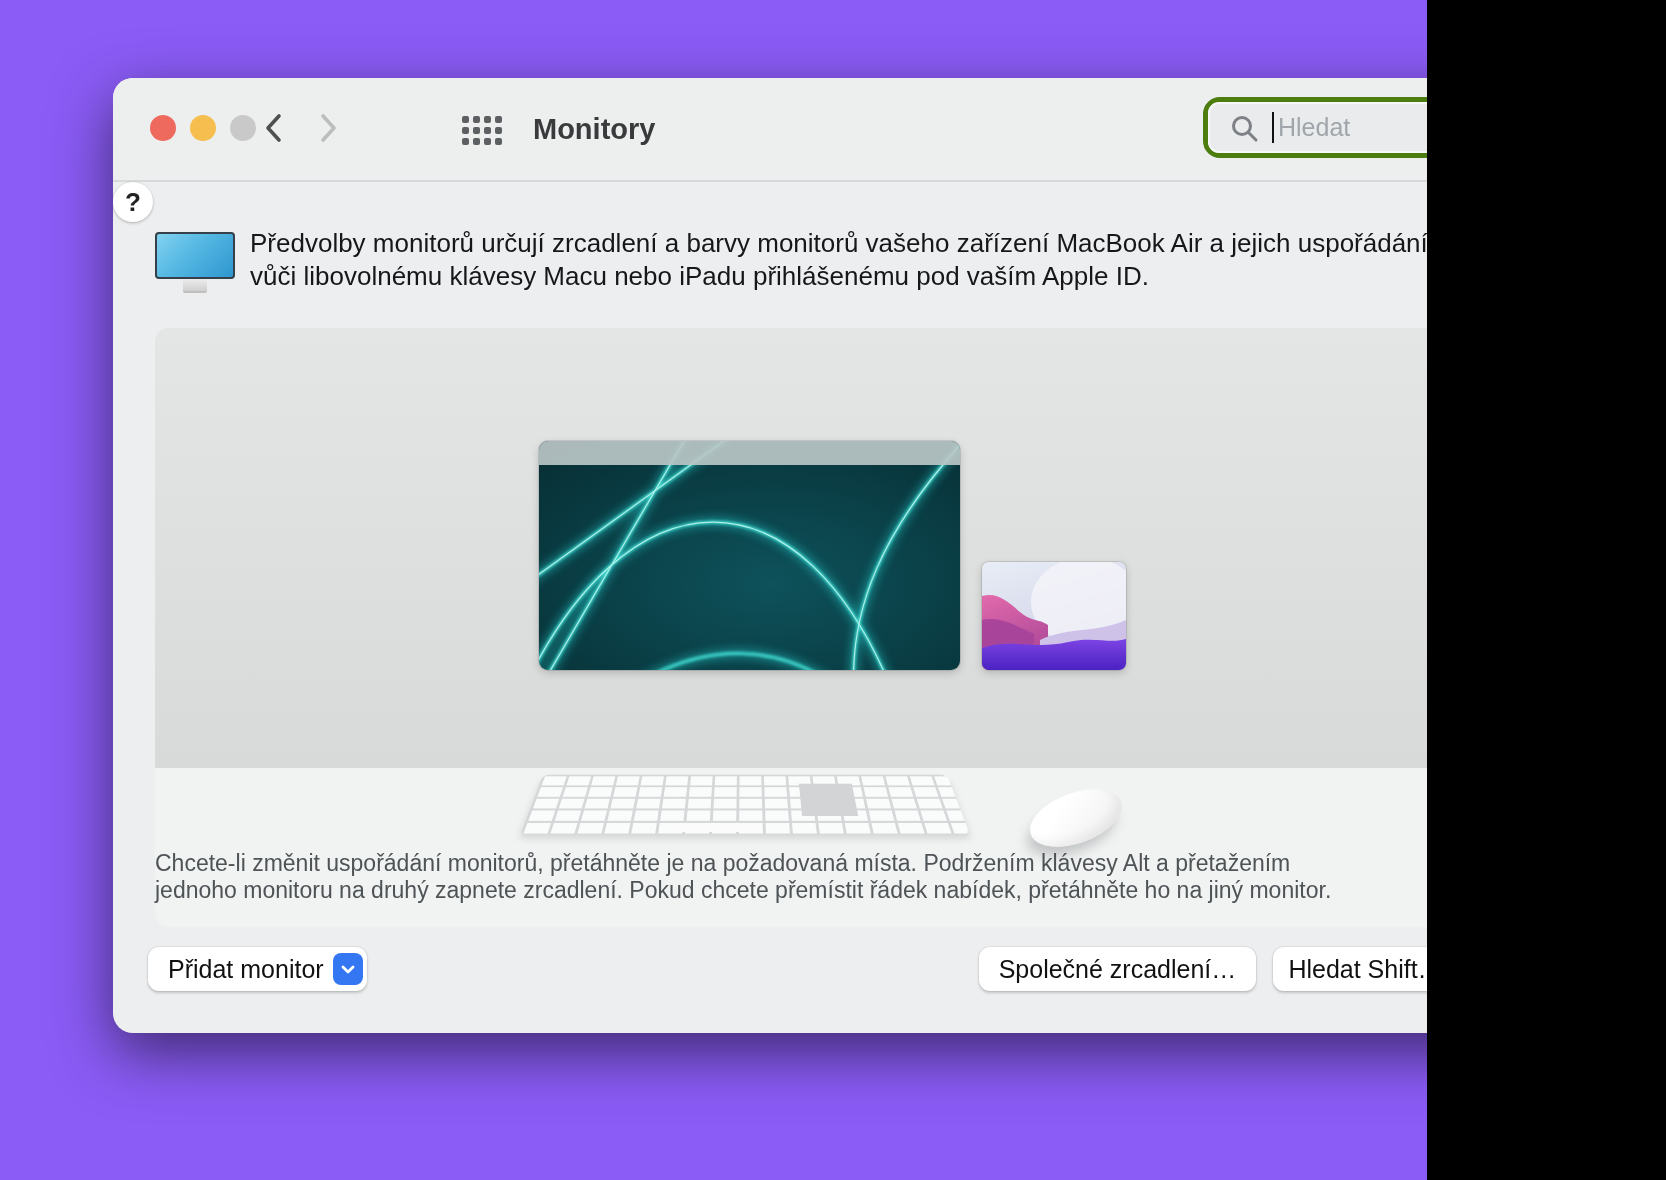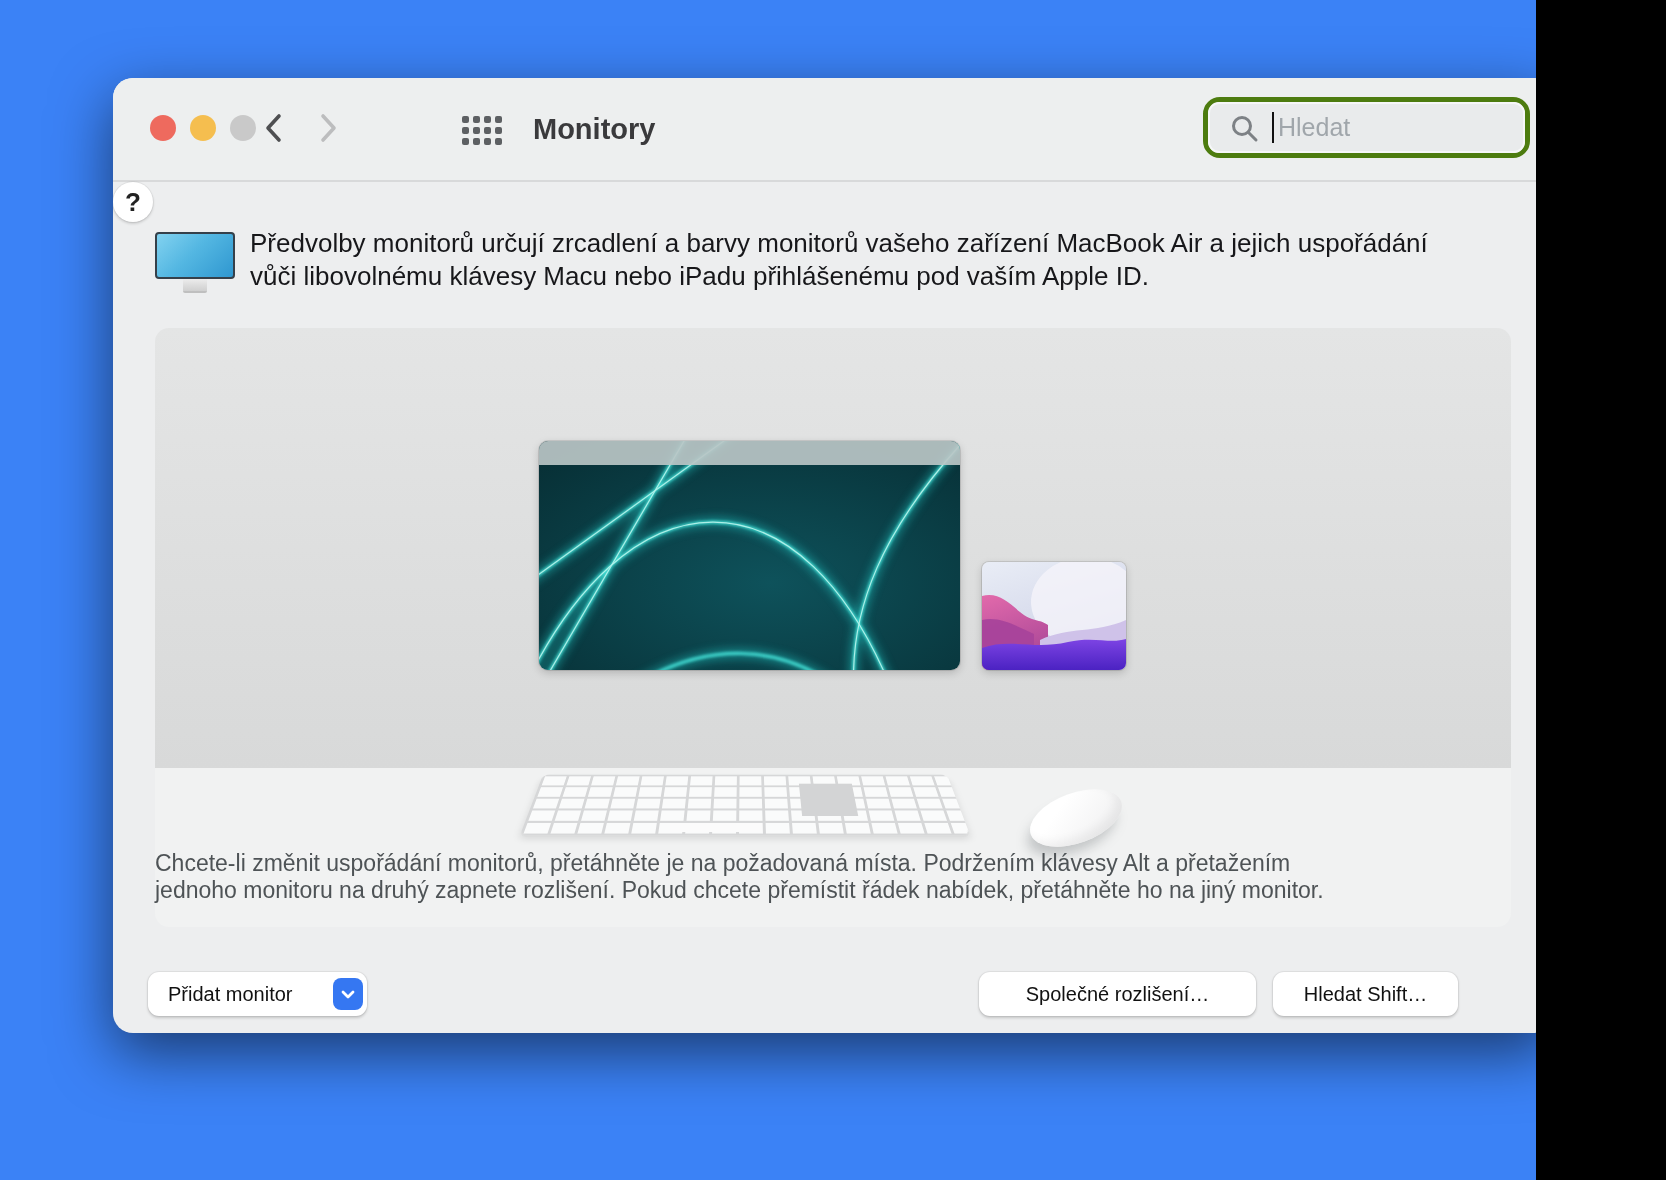--- a/index.html
+++ b/index.html
@@ -1,16 +1,16 @@
 <!DOCTYPE html>
 <html><head>
 <meta charset="utf-8">
 <style>
   html,body{margin:0;padding:0;background:#000;}
-  .stage{position:relative;width:1536px;height:1180px;background:#3b82f6;overflow:hidden;
+  .stage{position:relative;width:1427px;height:1180px;background:#8b5cf6;overflow:hidden;
          font-family:"Liberation Sans",sans-serif;}
   .window{position:absolute;left:113px;top:78px;width:1440px;height:955px;background:#edeeef;
           border-radius:20px;overflow:hidden;box-shadow:0 20px 60px rgba(0,0,0,.55);}
   
   .toolbar{position:absolute;left:0;top:0;width:100%;height:102px;background:#edefef;
            border-bottom:2px solid #d8d9da;}
   .light{position:absolute;top:37px;width:26px;height:26px;border-radius:50%;}
   .light.red{left:37px;background:#EE6A5E;}
   .light.yellow{left:77px;background:#F5BE4F;}
   .light.gray{left:117px;background:#C9C9C9;}
@@ -56,22 +56,22 @@
                        repeating-linear-gradient(to bottom,#d6d7d8 0 3px,transparent 3px 18px);
       box-shadow:0 3px 0 #dcdddd,0 6px 8px rgba(0,0,0,.10);}
   .kb .numpad{position:absolute;left:63%;top:16%;width:13%;height:55%;background:#d3d4d5;}
   .kb .space{position:absolute;left:33%;bottom:4px;width:21%;height:13px;background:#fbfbfb;}
   .mouse{position:absolute;left:915px;top:611px;width:96px;height:50px;border-radius:50%;
          transform:rotate(-20deg);background:linear-gradient(145deg,#ffffff 30%,#eeeeef);
          box-shadow:-8px 9px 12px -2px rgba(120,125,128,.38), inset -5px -7px 10px rgba(0,0,0,.05);}
   .hint{position:absolute;left:42px;top:668px;width:1356px;font-size:23px;
         line-height:27px;color:#4e5356;}
   
-  .btn{position:absolute;top:790px;height:44px;background:#fff;border:none;border-radius:11px;
-       font-family:"Liberation Sans",sans-serif;font-size:20px;color:#111;
+  .btn{position:absolute;top:765px;height:44px;background:#fff;border:none;border-radius:11px;
+       font-family:"Liberation Sans",sans-serif;font-size:25px;color:#111;
        box-shadow:0 0 0 1px rgba(0,0,0,.045),0 1.5px 3px rgba(0,0,0,.18);}
   .btn-add{left:35px;width:219px;text-align:left;padding-left:20px;}
   .btn-add .dd{position:absolute;right:4px;top:6px;width:30px;height:32px;border-radius:8px;
        background:#3577F2;display:flex;align-items:center;justify-content:center;}
   .btn-settings{left:275px;width:257px;}
   .btn-universal{left:866px;width:277px;}
   .btn-night{left:1160px;width:185px;}
   .btn-help{left:1362px;top:768px;width:40px;height:40px;border-radius:50%;background:#fff;border:none;
        font-size:26px;font-weight:700;color:#222;box-shadow:0 0 0 1px rgba(0,0,0,.045),0 1.5px 3px rgba(0,0,0,.18);
        display:flex;align-items:center;justify-content:center;padding:0;}
@@ -218,29 +218,29 @@
       <div class="kb-wrap">
         <div class="kb">
           <div class="numpad"></div>
           <div class="space"></div>
         </div>
       </div>
       <div class="mouse"></div>
 
       <div class="hint">
         <div>Chcete-li změnit uspořádání monitorů, přetáhněte je na požadovaná místa. Podržením klávesy Alt a přetažením</div>
-        <div>jednoho monitoru na druhý zapnete rozlišení. Pokud chcete přemístit řádek nabídek, přetáhněte ho na jiný monitor.</div>
+        <div>jednoho monitoru na druhý zapnete zrcadlení. Pokud chcete přemístit řádek nabídek, přetáhněte ho na jiný monitor.</div>
       </div>
 
       <button class="btn btn-add">
         <span>Přidat monitor</span>
         <span class="dd">
           <svg width="18" height="18" viewBox="0 0 18 18">
             <polyline points="4,7 9,12 14,7" fill="none" stroke="#fff" stroke-width="2.8" stroke-linecap="round" stroke-linejoin="round"></polyline>
           </svg>
         </span>
       </button>
-      <button class="btn btn-universal">Společné rozlišení…</button>
+      <button class="btn btn-universal">Společné zrcadlení…</button>
       <button class="btn btn-night">Hledat Shift…</button>
       <button class="btn-help">?</button>
     </div>
   </div>
 </div>
 
 </body></html>

